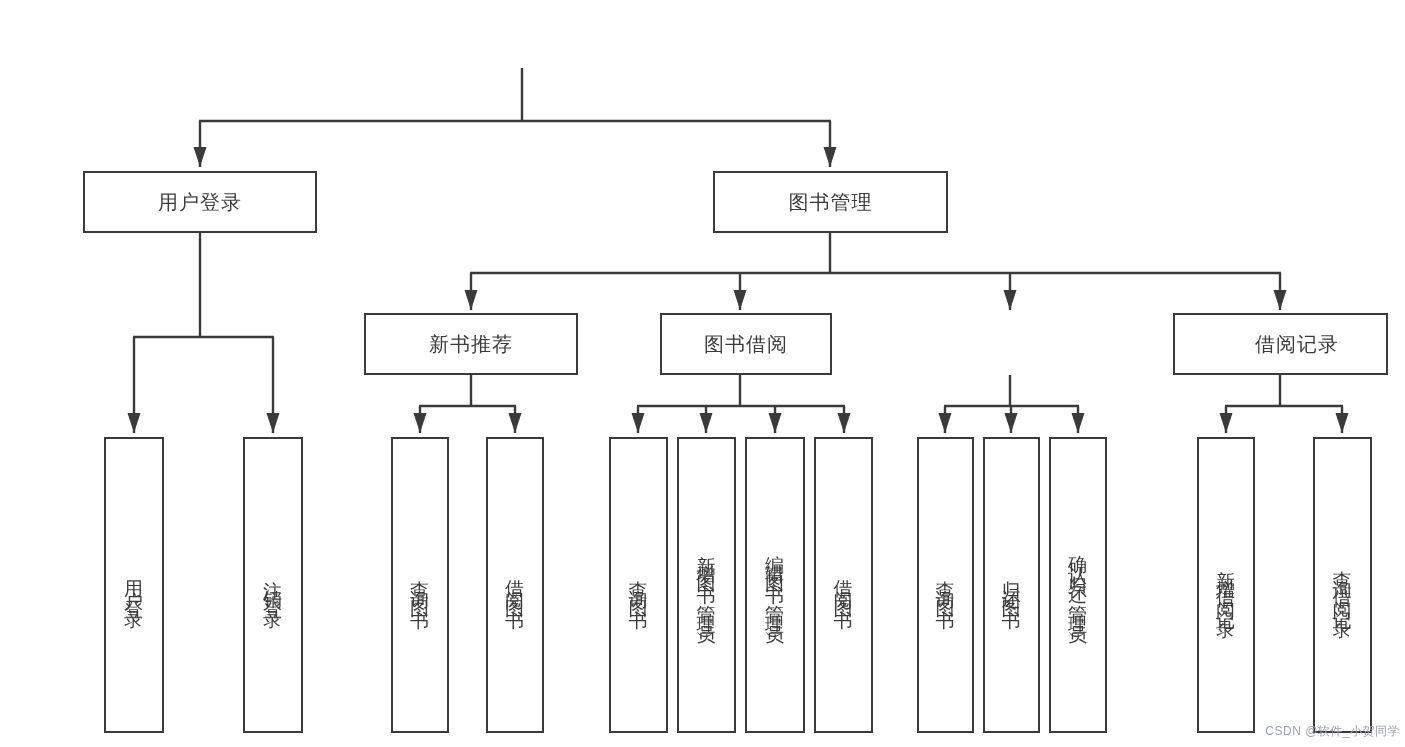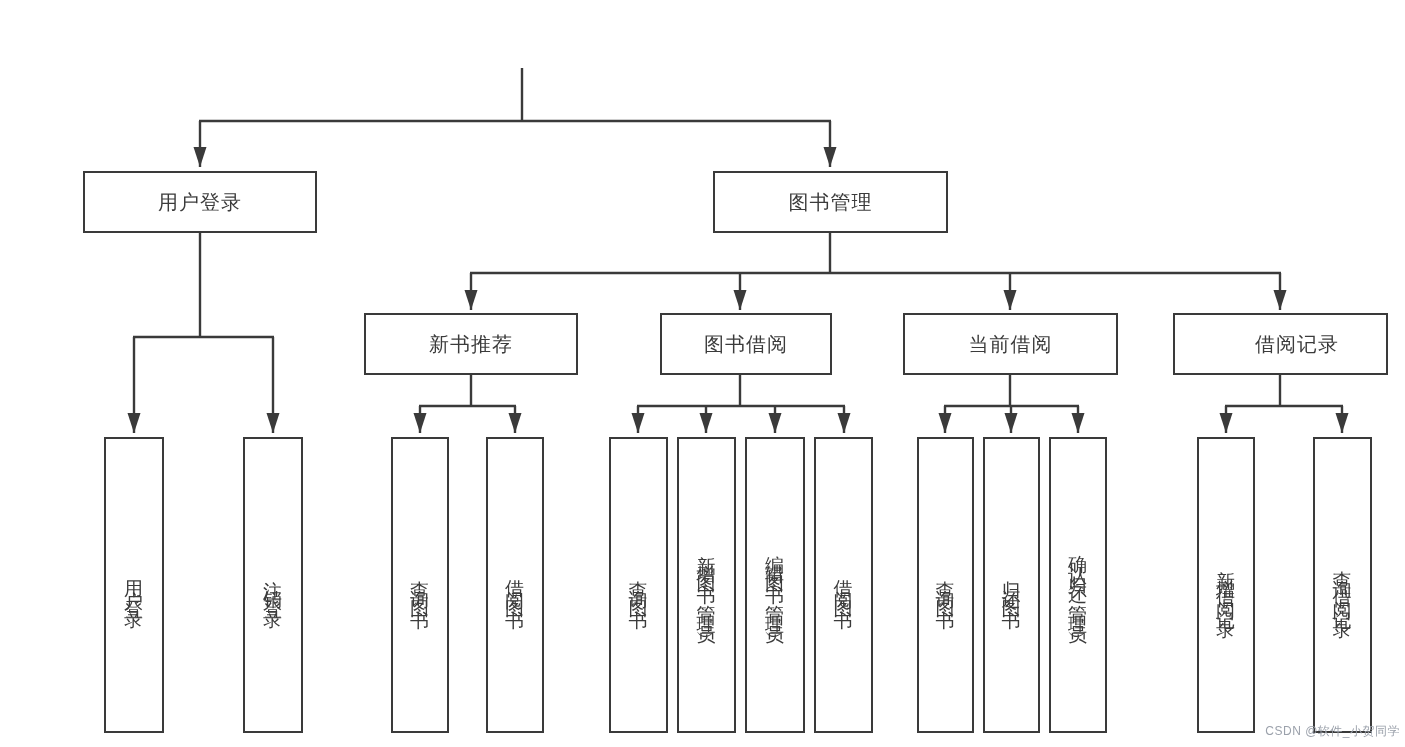--- a/index.html
+++ b/index.html
@@ -122,23 +122,20 @@
   <div class="node" style="left:713px; top:171px; width:235px; height:62px;">
     <span class="h-label">图书管理</span>
   </div>
 
   <div class="node" style="left:364px; top:313px; width:214px; height:62px;">
     <span class="h-label">新书推荐</span>
   </div>
   <div class="node" style="left:632px; top:313px; width:172px; height:62px;margin-left:28px;">
     <span class="h-label">图书借阅</span>
   </div>
-  <div class="node" style="left:903px; top:313px; width:215px; height:62px;">
-    <span class="h-label">当前借阅</span>
-  </div>
   <div class="node" style="left:1173px; top:313px; width:215px; height:62px;padding-left:33px;">
     <span class="h-label">借阅记录</span>
   </div>
 
   <div class="node" style="left:104px; top:437px; width:60px; height:296px;">
     <span class="v-label">用户登录</span>
   </div>
   <div class="node" style="left:243px; top:437px; width:60px; height:296px;">
     <span class="v-label">注销登录</span>
   </div>

